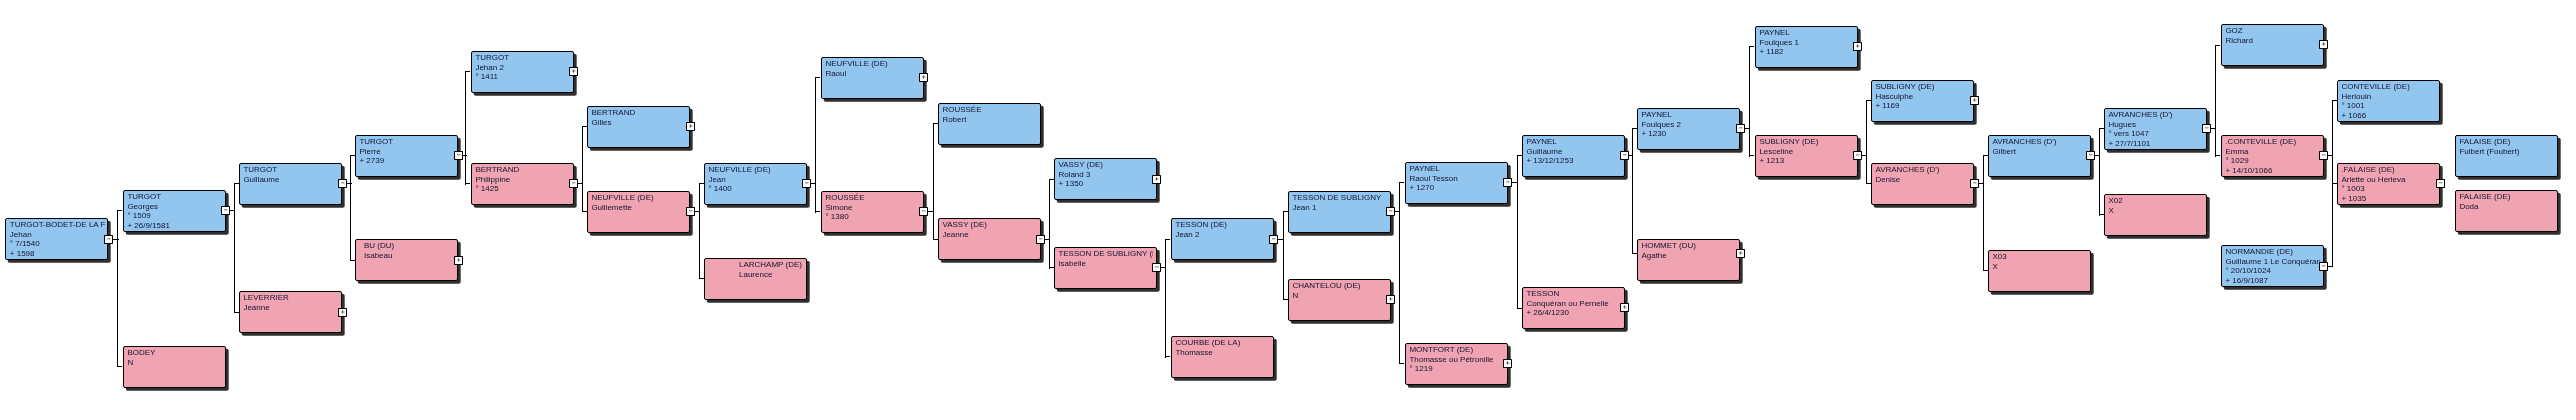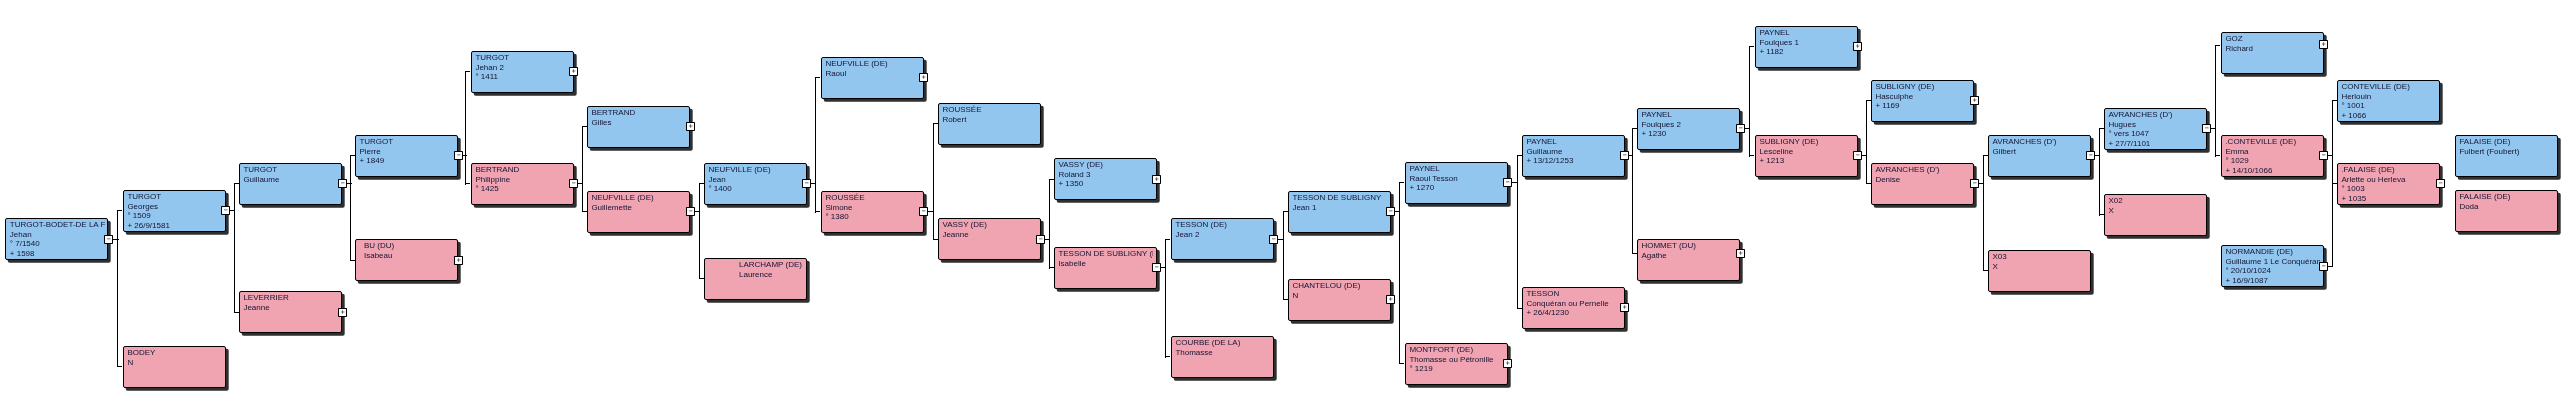--- a/index.html
+++ b/index.html
@@ -158,21 +158,21 @@
     </div>
     <button class="toggle" style="left: 338px; top: 179px;">−</button>
     <div class="pbox female" style="left: 239px; top: 291px; z-index: 2;">
       <div class="pline">LEVERRIER</div>
       <div class="pline">Jeanne</div>
     </div>
     <button class="toggle" style="left: 338px; top: 308px;">+</button>
     <div class="pbox male" style="left: 355px; top: 135px; z-index: 2;">
       <div class="pline">TURGOT</div>
       <div class="pline">Pierre</div>
-      <div class="pline">+ 1849</div>
+      <div class="pline">+ 2739</div>
     </div>
     <button class="toggle" style="left: 454px; top: 151px;">−</button>
     <div class="pbox female" style="left: 355px; top: 239px; z-index: 2; padding-left: 8px;">
       <div class="pline">BU (DU)</div>
       <div class="pline">Isabeau</div>
     </div>
     <button class="toggle" style="left: 454px; top: 256px;">+</button>
     <div class="pbox male" style="left: 471px; top: 51px; z-index: 2;">
       <div class="pline">TURGOT</div>
       <div class="pline">Jehan 2</div>
@@ -326,21 +326,21 @@
       <div class="pline">AVRANCHES (D')</div>
       <div class="pline">Hugues</div>
       <div class="pline">° vers 1047</div>
       <div class="pline">+ 27/7/1101</div>
     </div>
     <button class="toggle" style="left: 2202px; top: 124px;">−</button>
     <div class="pbox female" style="left: 2104px; top: 194px; z-index: 2;">
       <div class="pline">X02</div>
       <div class="pline">X</div>
     </div>
-    <div class="pbox male" style="left: 2221px; top: 24px; z-index: 2; margin-top: 8px;">
+    <div class="pbox male" style="left: 2221px; top: 24px; z-index: 2;">
       <div class="pline">GOZ</div>
       <div class="pline">Richard</div>
     </div>
     <button class="toggle" style="left: 2319px; top: 40px;">+</button>
     <div class="pbox female" style="left: 2221px; top: 135px; z-index: 2;">
       <div class="pline">.CONTEVILLE (DE)</div>
       <div class="pline">Emma</div>
       <div class="pline">° 1029</div>
       <div class="pline">+ 14/10/1066</div>
     </div>

